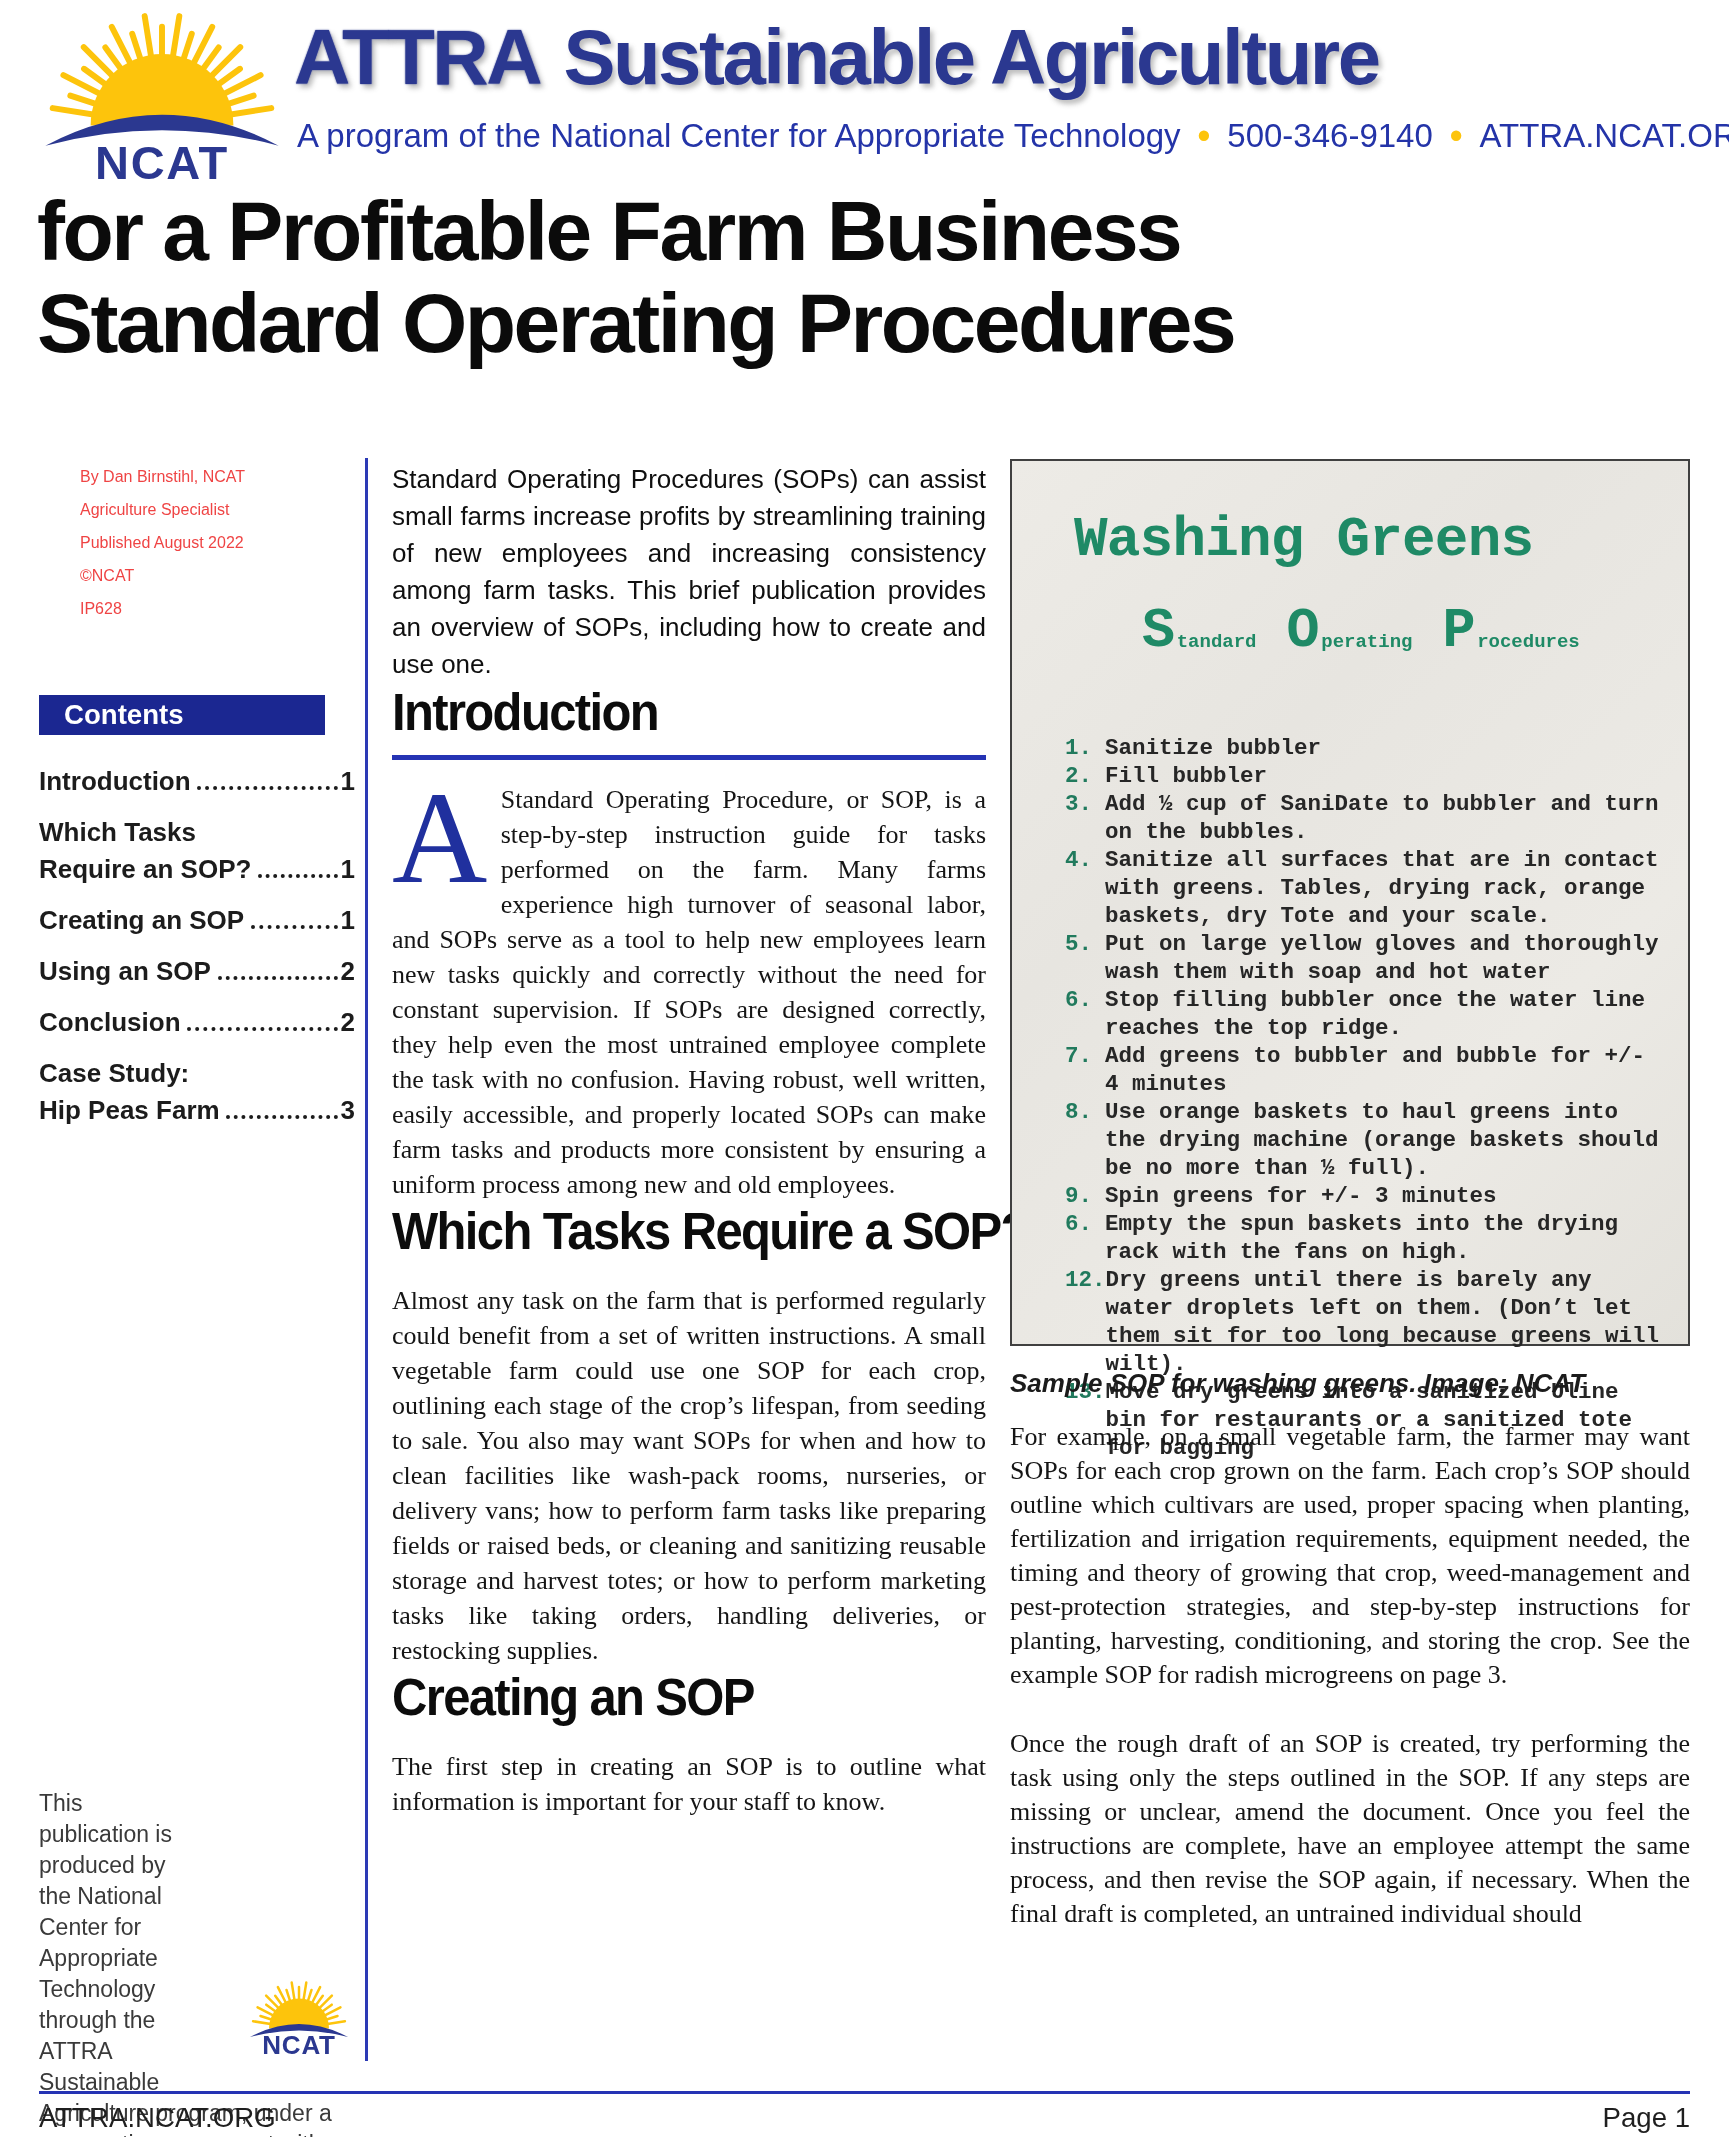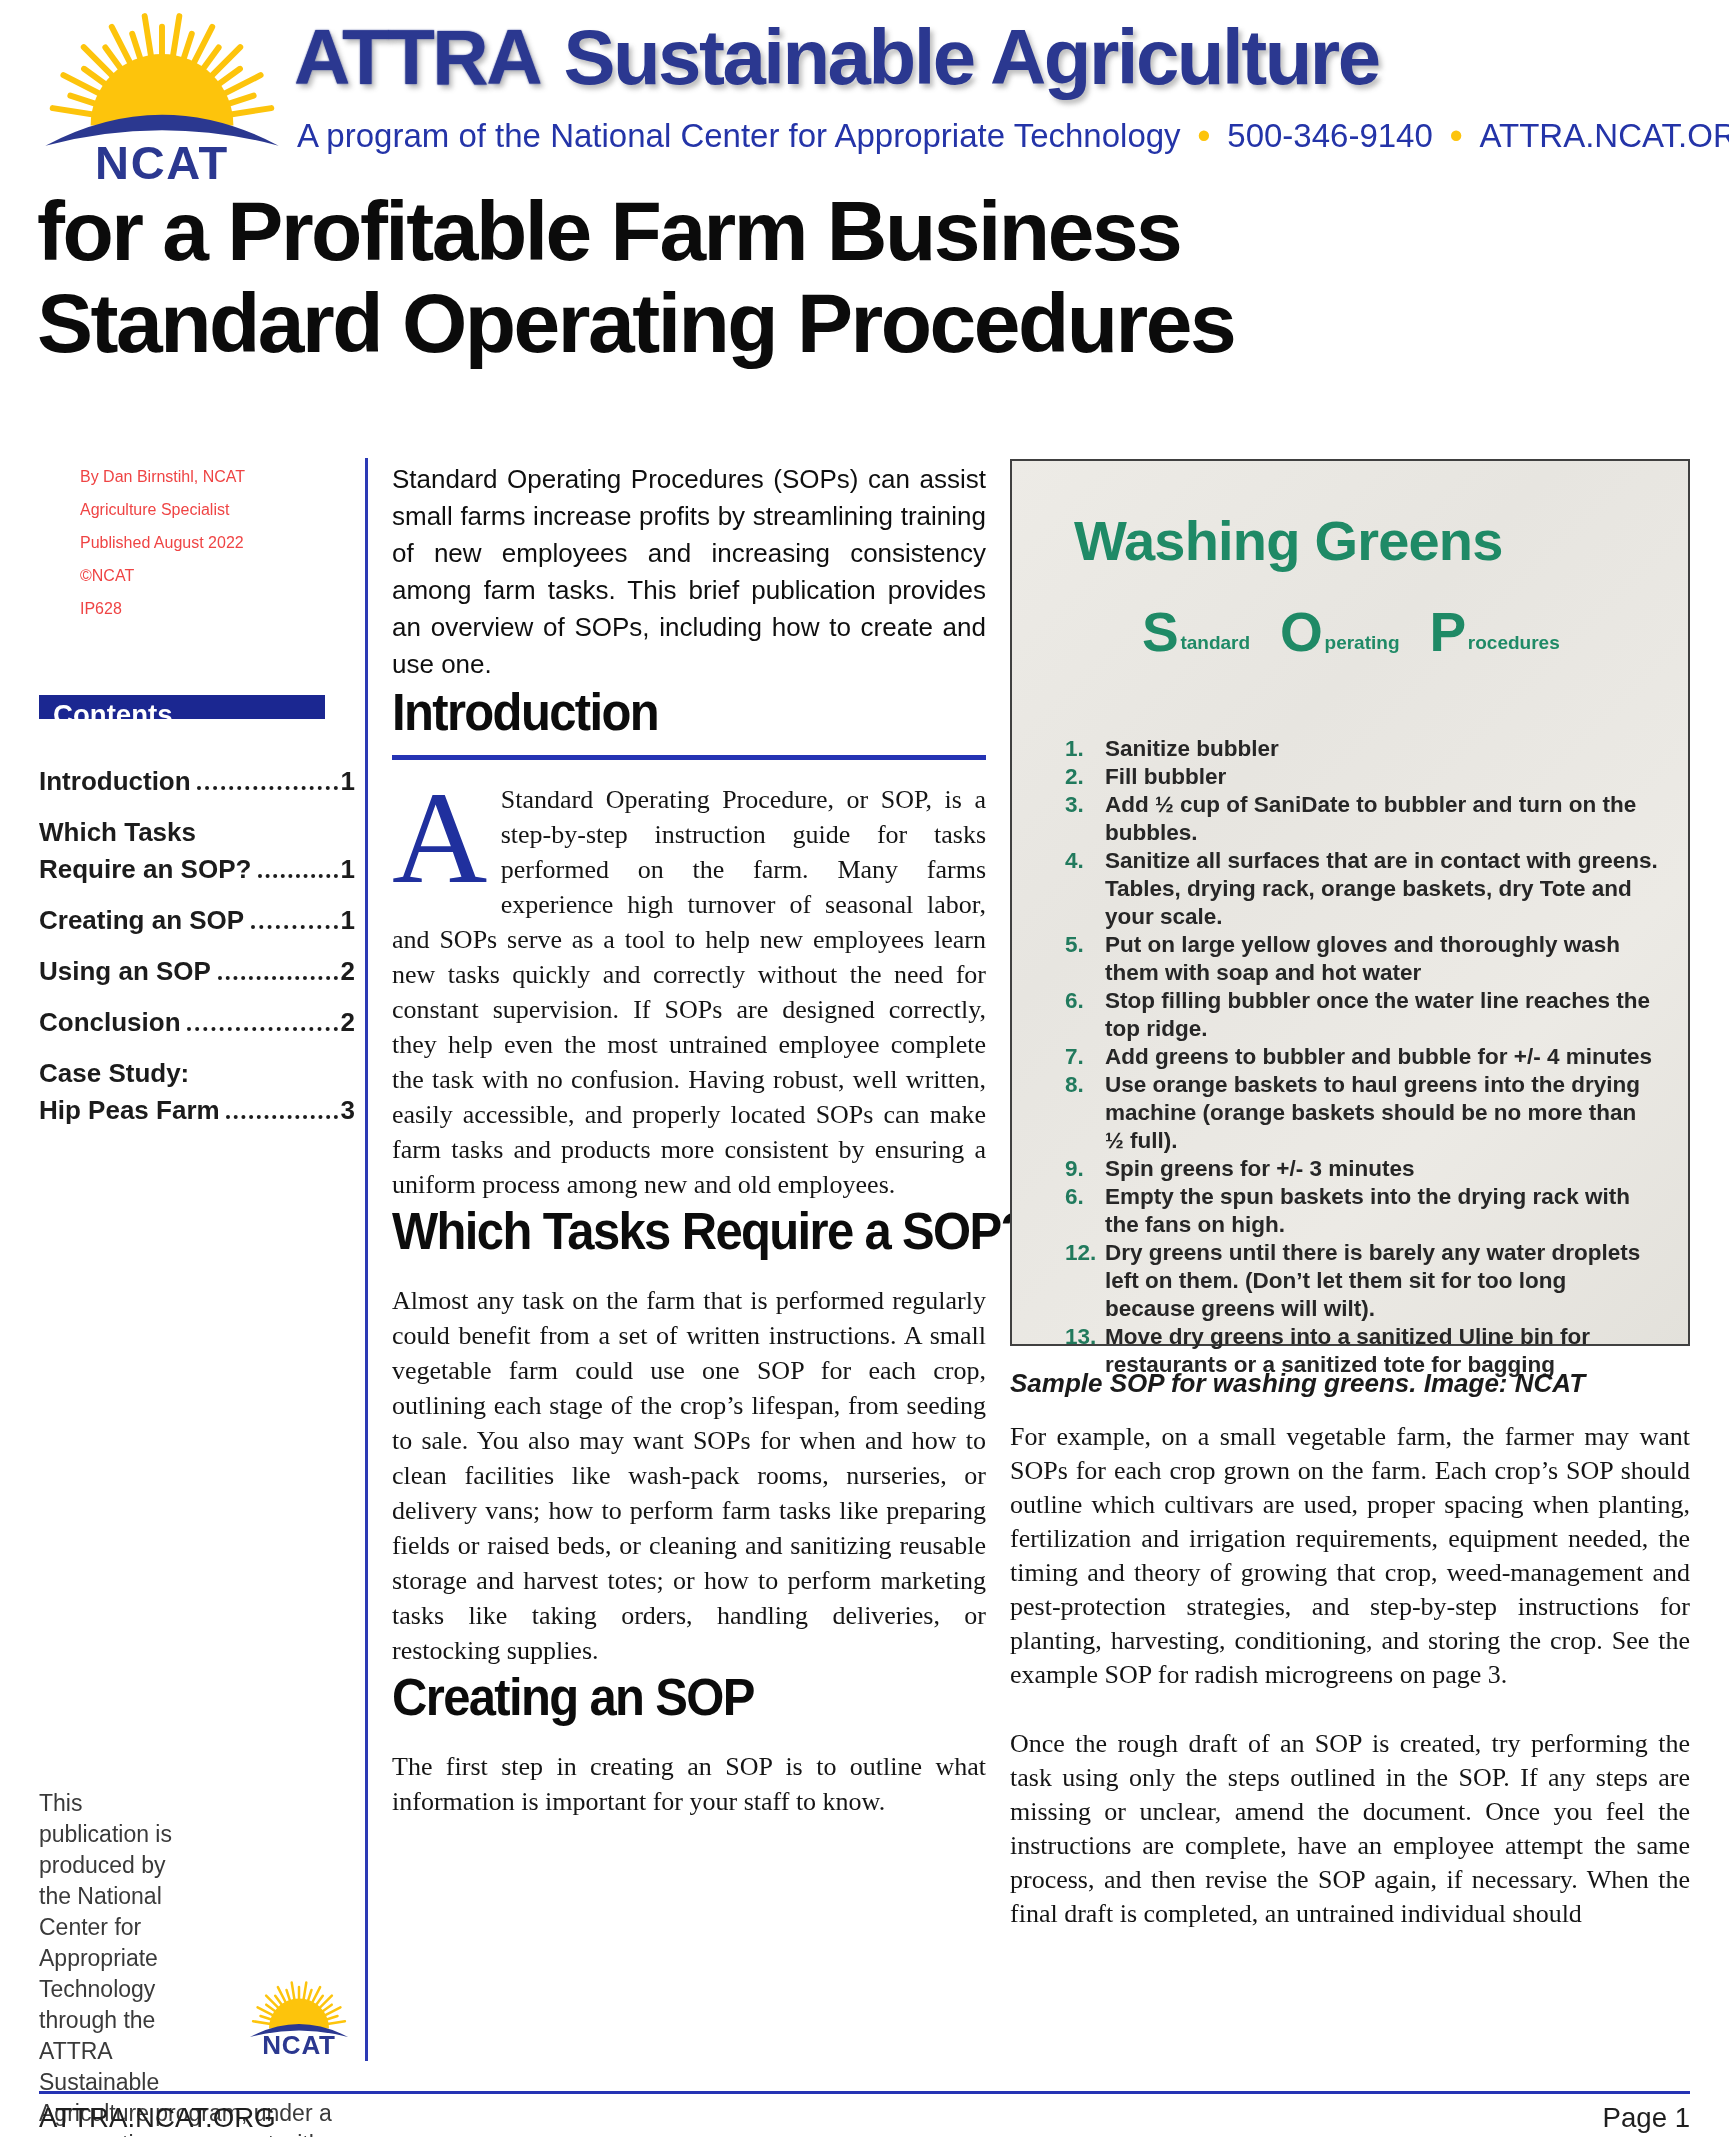--- a/index.html
+++ b/index.html
@@ -18,22 +18,22 @@
   .brand .attra{margin-right:23.4px;text-shadow:0 0 1.7px #2b3890,3.3px 4.2px 5px rgba(70,70,70,.35);}
   .tagline{position:absolute;left:297px;top:115px;font-size:33px;color:#2434a8;white-space:nowrap;}
   .tagline .dot{color:#fdc40c;font-size:38px;margin:0 16.7px;vertical-align:-2.5px;}
 
   
   .title{position:absolute;left:37px;top:185px;font-size:84px;line-height:1.1;
          font-weight:700;letter-spacing:-2.5px;color:#0b0b0b;}
 
   
   .byline{position:absolute;left:39px;top:460px;font-size:16px;line-height:33px;color:#ef4444;margin-left:41px;}
-  .toc-head{position:absolute;left:39px;top:695px;width:286px;height:24px;background:#1b2791;
-            color:#ffffff;font-size:27.6px;font-weight:700;line-height:40px;padding-left:14px;
+  .toc-head{position:absolute;left:39px;top:695px;width:286px;height:40px;background:#1b2791;
+            color:#ffffff;font-size:27.6px;font-weight:700;line-height:40px;padding-left:25px;
             box-sizing:border-box;}
   .toc{position:absolute;left:39px;top:763px;width:316px;font-size:26px;font-weight:700;color:#1c1c1c;}
   .toc-item{margin-bottom:14px;}
   .toc-pre{line-height:37px;}
   .toc-pre:empty{display:none;}
   .toc-row{display:flex;align-items:baseline;line-height:37px;}
   .leader{flex:1;border-bottom:4.2px dotted #1c1c1c;margin:0 2.5px 6.7px 6.7px;}
 
   .note{position:absolute;left:39px;top:1788px;width:294px;font-size:23px;
         line-height:31px;color:#3a3a3a;}
@@ -55,21 +55,21 @@
          text-align:justify;color:#151515;}
   .mid .serif{margin-top:22px;}
   .dropcap{float:left;font-family:"Liberation Serif",serif;color:#20309e;font-size:132px;
            line-height:100px;margin:6.7px 13.4px 0 0;}
   .sec2{margin-top:35px;}
   .sec3{margin-top:32px;}
 
   
   .right{position:absolute;left:1010px;top:459px;width:680px;}
   .photo{box-sizing:border-box;width:680px;height:887px;border:2.5px solid #404040;
-         background:linear-gradient(135deg,#edebe6 0%,#e7e5e0 35%,#eceae5 70%,#e3e1db 100%);}
+         background:linear-gradient(135deg,#edebe6 0%,#e7e5e0 35%,#eceae5 70%,#e3e1db 100%);font-family:Liberation Mono, monospace;}
   .photo-title{margin:47px 0 0 62px;font-size:56px;font-weight:700;color:#1f8a66;letter-spacing:-0.8px;}
   .sop-row{display:flex;align-items:flex-end;margin:35px 0 0 130px;color:#1f8a66;font-weight:700;}
   .sop-big{font-size:55px;line-height:.9;}
   .sop-small{font-size:19px;margin:0 30px 3.3px 1.7px;}
   .sop-row .grp:last-child .sop-small{margin-right:0;}
   .grp{display:flex;align-items:flex-end;}
   .steps{margin:77px 28px 0 53px;padding:0;list-style:none;font-size:22.5px;line-height:28px;
          font-weight:700;color:#262626;}
   .steps li{display:flex;}
   .steps .num{color:#217a5d;min-width:40px;}

